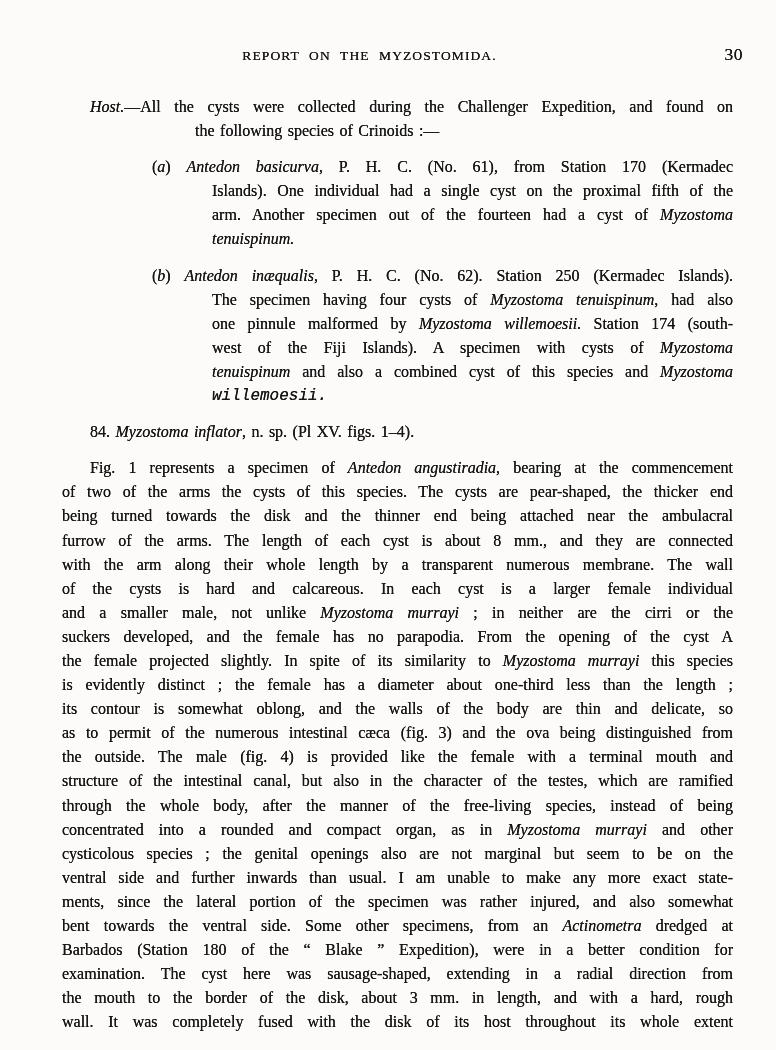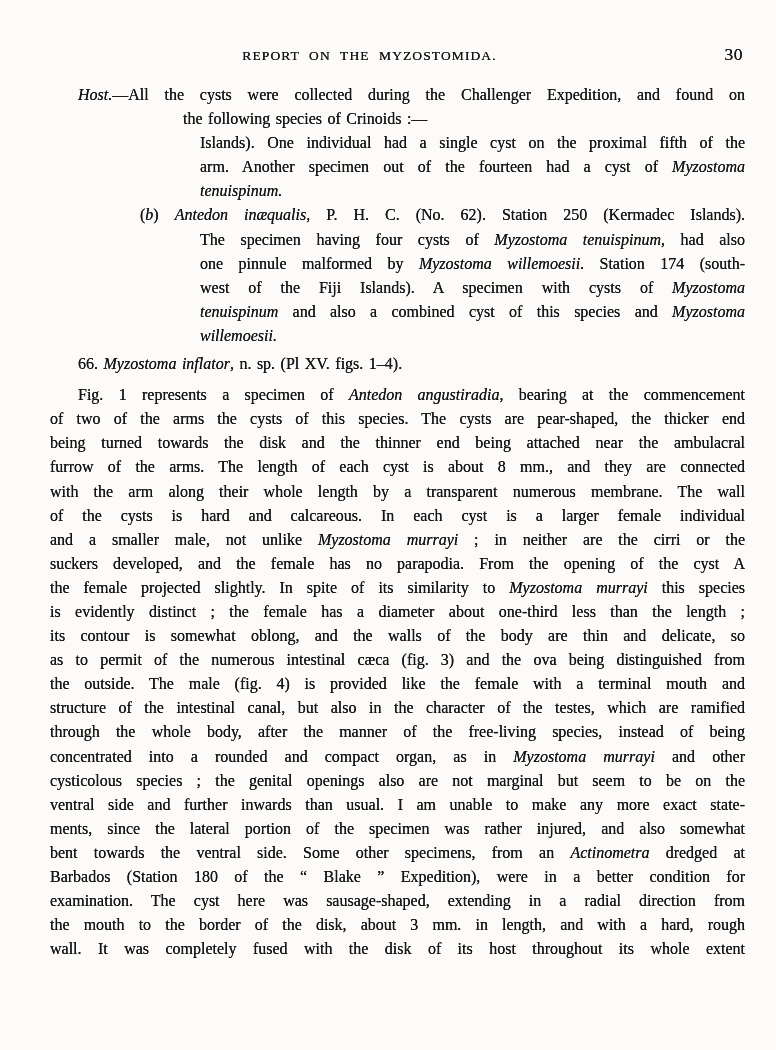--- a/index.html
+++ b/index.html
@@ -20,21 +20,21 @@
     word-spacing:5px;
     text-shadow:0 0 .35px currentColor;
   }
   .page-number{
     position:absolute;right:2px;top:-2px;
     font-size:17.5px;
     letter-spacing:.5px;
     text-shadow:0 0 .35px currentColor;
   }
   .text-body{position:absolute;top:83px;left:50px;width:695px;}
-  .block{margin:0;}
+  .block{margin:12px;}
   .block.heading{margin-top:4px;margin-bottom:7px;}
   .line{
     font-size:16px;
     line-height:24.1px;
     text-align:justify;
     text-align-last:left;
     word-spacing:1.5px;
     text-shadow:0 0 .3px currentColor;
   }
   .line.j{text-align-last:justify;}
@@ -48,34 +48,35 @@
   <header class="page-header">
     <div class="header-title">REPORT ON THE MYZOSTOMIDA.</div>
     <div class="page-number">30</div>
   </header>
   <main class="text-body">
       <div class="block">
         <div class="line j" style="padding-left: 28px;"><span class="it">Host.</span><span class="rm">—All the cysts were collected during the Challenger Expedition, and found on</span></div>
         <div class="line" style="padding-left: 133px;"><span class="rm">the following species of Crinoids :—</span></div>
       </div>
       <div class="block">
+        <div class="line j" style="padding-left: 90px;"><span class="rm">(</span><span class="it">a</span><span class="rm">) </span><span class="it">Antedon basicurva</span><span class="rm">, P. H. C. (No. 61), from Station 170 (Kermadec</span></div>
         <div class="line j" style="padding-left: 150px;"><span class="rm">Islands). One individual had a single cyst on the proximal fifth of the</span></div>
         <div class="line j" style="padding-left: 150px;"><span class="rm">arm. Another specimen out of the fourteen had a cyst of </span><span class="it">Myzostoma</span></div>
         <div class="line" style="padding-left: 150px;"><span class="it">tenuispinum.</span></div>
       </div>
       <div class="block">
         <div class="line j" style="padding-left: 90px;"><span class="rm">(</span><span class="it">b</span><span class="rm">) </span><span class="it">Antedon inæqualis</span><span class="rm">, P. H. C. (No. 62). Station 250 (Kermadec Islands).</span></div>
         <div class="line j" style="padding-left: 150px;"><span class="rm">The specimen having four cysts of </span><span class="it">Myzostoma tenuispinum</span><span class="rm">, had also</span></div>
         <div class="line j" style="padding-left: 150px;"><span class="rm">one pinnule malformed by </span><span class="it">Myzostoma willemoesii</span><span class="rm">. Station 174 (south-</span></div>
         <div class="line j" style="padding-left: 150px;"><span class="rm">west of the Fiji Islands). A specimen with cysts of </span><span class="it">Myzostoma</span></div>
         <div class="line j" style="padding-left: 150px;"><span class="it">tenuispinum</span><span class="rm"> and also a combined cyst of this species and </span><span class="it">Myzostoma</span></div>
-        <div class="line" style="padding-left: 150px;"><span class="it">willemoesii.</span></div>
+        <div class="line" style="padding-left: 150px; font-family: Liberation Mono, monospace;"><span class="it">willemoesii.</span></div>
       </div>
       <div class="block heading">
-        <div class="line" style="padding-left: 28px;"><span class="rm">66. </span><span class="it">Myzostoma inflator</span><span class="rm">, n. sp. (Pl XV. figs. 1–4).</span></div>
+        <div class="line" style="padding-left: 28px;"><span class="rm">84. </span><span class="it">Myzostoma inflator</span><span class="rm">, n. sp. (Pl XV. figs. 1–4).</span></div>
       </div>
       <div class="block">
         <div class="line j" style="padding-left: 28px;"><span class="rm">Fig. 1 represents a specimen of </span><span class="it">Antedon angustiradia</span><span class="rm">, bearing at the commencement</span></div>
         <div class="line j"><span class="rm">of two of the arms the cysts of this species. The cysts are pear-shaped, the thicker end</span></div>
         <div class="line j"><span class="rm">being turned towards the disk and the thinner end being attached near the ambulacral</span></div>
         <div class="line j"><span class="rm">furrow of the arms. The length of each cyst is about 8 mm., and they are connected</span></div>
         <div class="line j"><span class="rm">with the arm along their whole length by a transparent numerous membrane. The wall</span></div>
         <div class="line j"><span class="rm">of the cysts is hard and calcareous. In each cyst is a larger female individual</span></div>
         <div class="line j"><span class="rm">and a smaller male, not unlike </span><span class="it">Myzostoma murrayi</span><span class="rm"> ; in neither are the cirri or the</span></div>
         <div class="line j"><span class="rm">suckers developed, and the female has no parapodia. From the opening of the cyst A</span></div>

